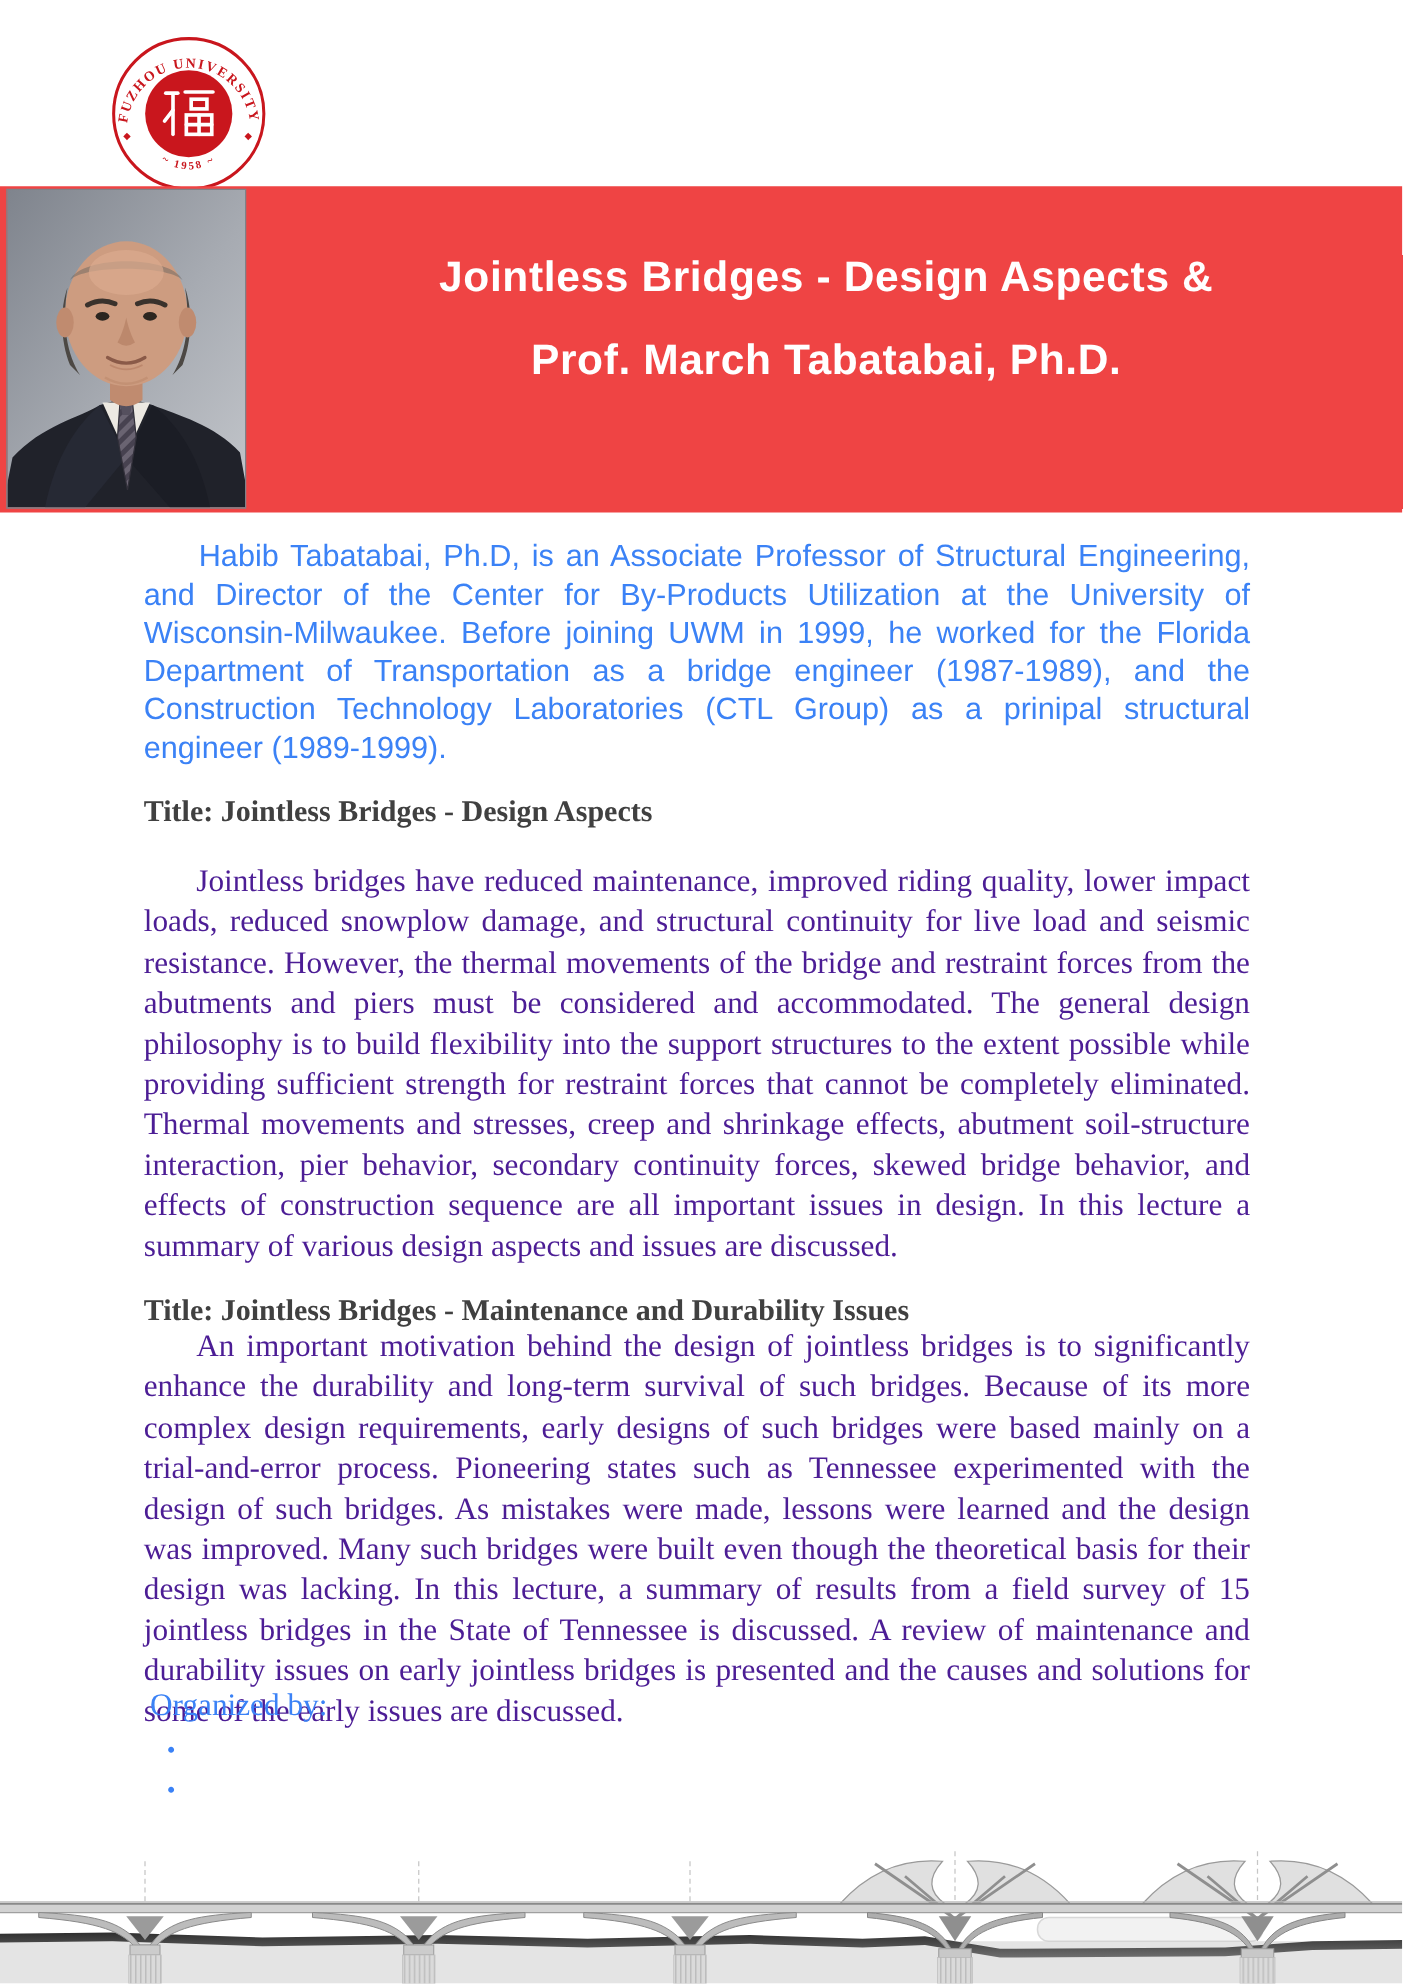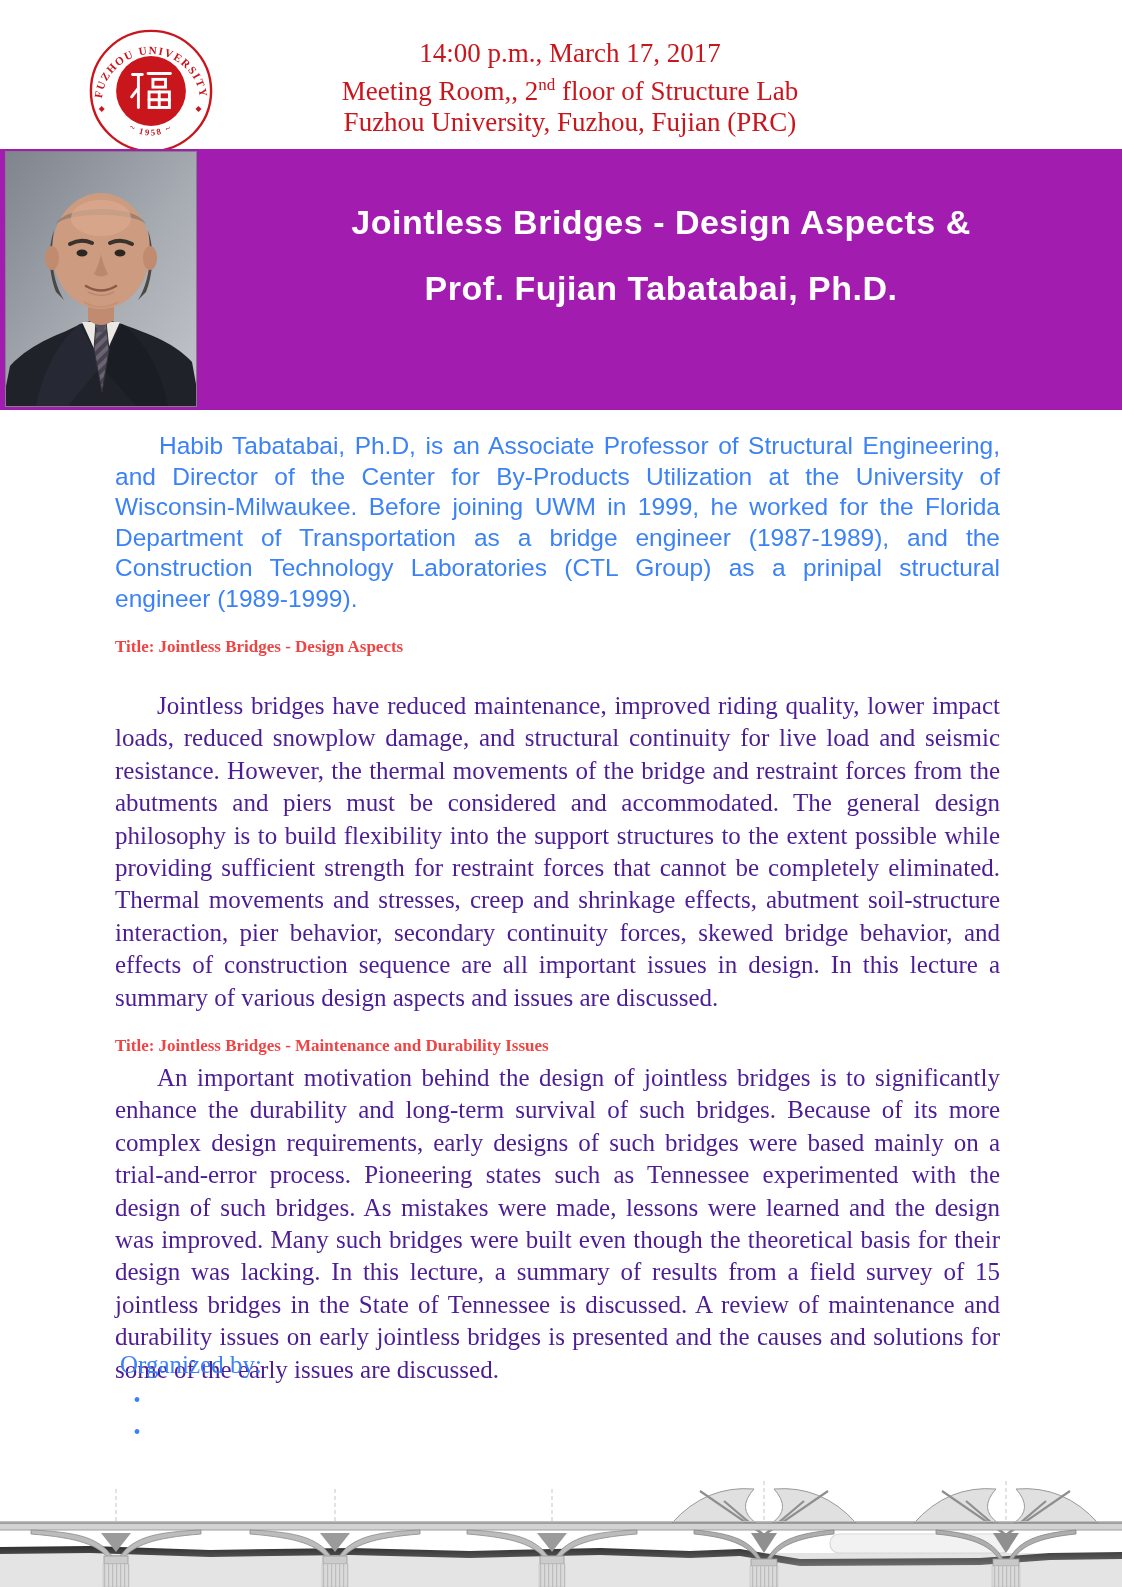--- a/index.html
+++ b/index.html
@@ -7,32 +7,32 @@
         font-family:"Liberation Serif", serif;color:#1a1a1a;}
 
   
   .header{position:absolute;left:0;top:0;width:1122px;height:150px;}
   .seal{position:absolute;left:88px;top:28px;width:126px;height:126px;}
   .header-text{position:absolute;left:200px;top:38px;width:740px;text-align:center;
                color:#c9161d;font-size:27px;line-height:31px;font-weight:500;}
   .header-text sup{font-size:17px;}
 
   
-  .banner{position:absolute;left:0;top:149px;width:1122px;height:261px;background:#a21caf;}
+  .banner{position:absolute;left:0;top:149px;width:1122px;height:261px;background:#ef4444;}
   .photo{position:absolute;left:6px;top:3px;width:190px;height:254px;background:#8d929a;
          outline:1px solid #7e8288;}
   .banner-titles{position:absolute;left:200px;top:40px;width:922px;text-align:center;
                  color:#ffffff;font-family:"Liberation Sans", sans-serif;font-weight:bold;
                  font-size:34px;line-height:66px;letter-spacing:.5px;}
 
   
   .bio{position:absolute;left:115px;top:431px;width:885px;margin:0;text-align:justify;
        font-family:"Liberation Sans", sans-serif;font-weight:normal;font-size:24.5px;
        line-height:30.5px;text-indent:44px;color:#3b82f6;}
-  .sec-title{position:absolute;left:115px;margin:0;font-weight:bold;font-size:17px;color:#ef4444;}
+  .sec-title{position:absolute;left:115px;margin:0;font-weight:bold;font-size:24px;color:#404040;}
   .sec-title.t1{top:637px;}
   .sec-title.t2{top:1008px;margin-top:28px;}
   .abstract{position:absolute;left:115px;width:885px;margin:0;text-align:justify;
             font-size:25px;line-height:32.4px;text-indent:42px;color:#4c1d95;}
   .abstract.a1{top:690px;}
   .abstract.a2{top:1062px;}
 
   
   .organizers{position:absolute;left:120px;top:1349px;width:430px;color:#3b82f6;
               font-size:25px;line-height:32px;}
@@ -79,25 +79,20 @@
         <path d="M 52,50 v 32"></path>
         <path d="M 52,62 l -7,9"></path>
         <path d="M 62,47 h 23"></path>
         <rect x="67" y="53" width="13" height="8"></rect>
         <rect x="63" y="66" width="21" height="16"></rect>
         <path d="M 73.5,66 v 16"></path>
         <path d="M 63,74 h 21"></path>
       </g>
     </svg>
 
-    <div class="header-text">
-      <div>14:00 p.m., March 17, 2017</div>
-      <div><span>Meeting Room,, 2</span><sup>nd</sup><span> floor of Structure Lab</span></div>
-      <div>Fuzhou University, Fuzhou, Fujian (PRC)</div>
-    </div>
   </div>
 
   <div class="banner">
 
     <svg class="photo" viewBox="0 0 190 254">
       <defs>
         <linearGradient id="pbg" x1="0" y1="0" x2="1" y2="1">
           <stop offset="0" stop-color="#7f848d"></stop>
           <stop offset="0.55" stop-color="#a7abb2"></stop>
           <stop offset="1" stop-color="#c3c6cb"></stop>
@@ -140,21 +135,21 @@
       <path d="M 95,102 C 93,112 90,118 88,122 q 7,5 14,0 c -2,-4 -5,-10 -7,-20 Z" fill="#b98568" opacity="0.85"></path>
 
       <path d="M 80,134 Q 95,143 110,134" stroke="#8a5a48" stroke-width="2.6" fill="none" stroke-linecap="round"></path>
       <path d="M 82,140 Q 95,147 108,140" stroke="#b27b61" stroke-width="1.5" fill="none" opacity="0.6"></path>
 
       <path d="M 78,150 Q 95,160 112,150" stroke="#b98568" stroke-width="2" fill="none" opacity="0.5"></path>
     </svg>
 
     <div class="banner-titles">
       <div>Jointless Bridges - Design Aspects &amp;</div>
-      <div>Prof. Fujian Tabatabai, Ph.D.</div>
+      <div>Prof. March Tabatabai, Ph.D.</div>
     </div>
   </div>
 
   <p class="bio">Habib Tabatabai, Ph.D, is an Associate Professor of Structural Engineering, and Director of the Center for By-Products Utilization at the University of Wisconsin-Milwaukee. Before joining UWM in 1999, he worked for the Florida Department of Transportation as a bridge engineer (1987-1989), and the Construction Technology Laboratories (CTL Group) as a prinipal structural engineer (1989-1999).</p>
 
   <h3 class="sec-title t1">Title: Jointless Bridges - Design Aspects</h3>
   <p class="abstract a1">Jointless bridges have reduced maintenance, improved riding quality, lower impact loads, reduced snowplow damage, and structural continuity for live load and seismic resistance.  However, the thermal movements of the bridge and restraint forces from the abutments and piers must be considered and accommodated.  The general design philosophy is to build flexibility into the support structures to the extent possible while providing sufficient strength for restraint forces that cannot be completely eliminated. Thermal movements and stresses, creep and shrinkage effects, abutment soil-structure interaction, pier behavior, secondary continuity forces, skewed bridge behavior, and effects of construction sequence are all important issues in design. In this lecture a summary of various design aspects and issues are discussed.</p>
 
   <h3 class="sec-title t2">Title: Jointless Bridges - Maintenance and Durability Issues</h3>
   <p class="abstract a2">An important motivation behind the design of jointless bridges is to significantly enhance the durability and long-term survival of such bridges. Because of its more complex design requirements, early designs of such bridges were based mainly on a trial-and-error process. Pioneering states such as Tennessee experimented with the design of such bridges. As mistakes were made, lessons were learned and the design was improved. Many such bridges were built even though the theoretical basis for their design was lacking. In this lecture, a summary of results from a field survey of 15 jointless bridges in the State of Tennessee is discussed. A review of maintenance and durability issues on early jointless bridges is presented and the causes and solutions for some of the early issues are discussed.</p>

